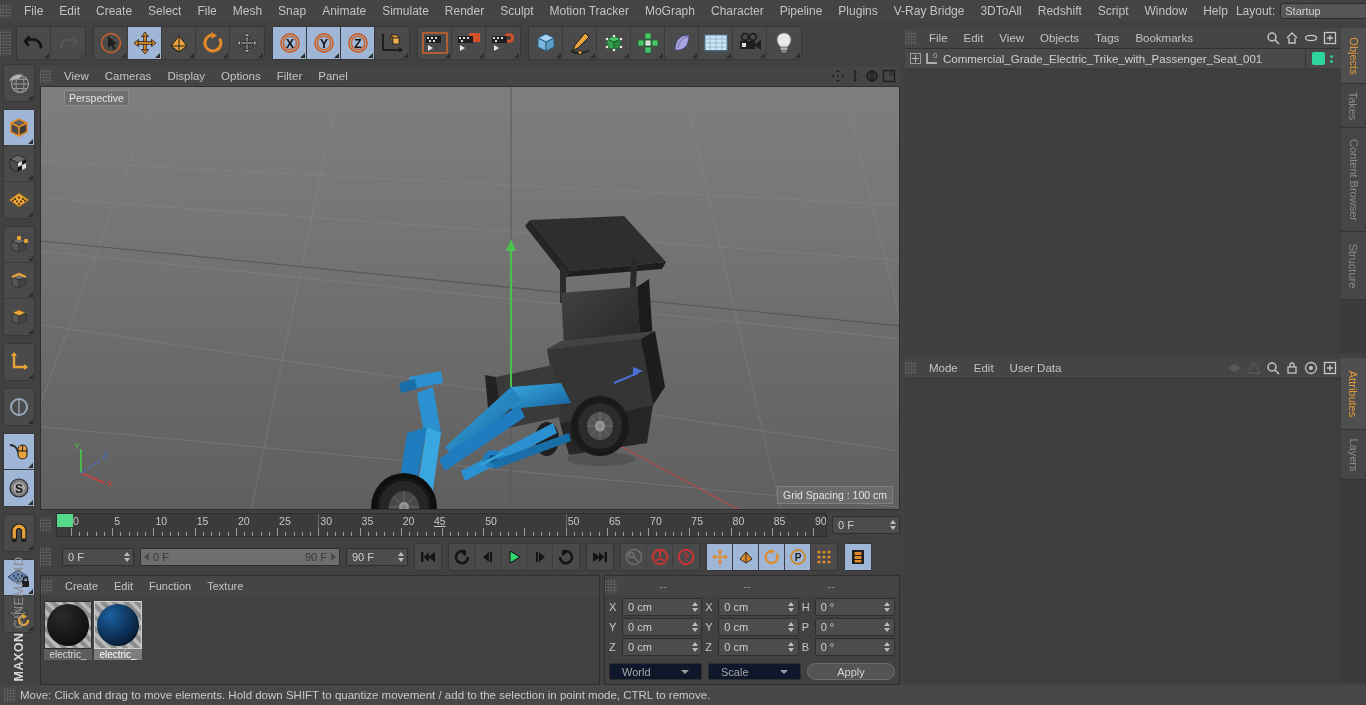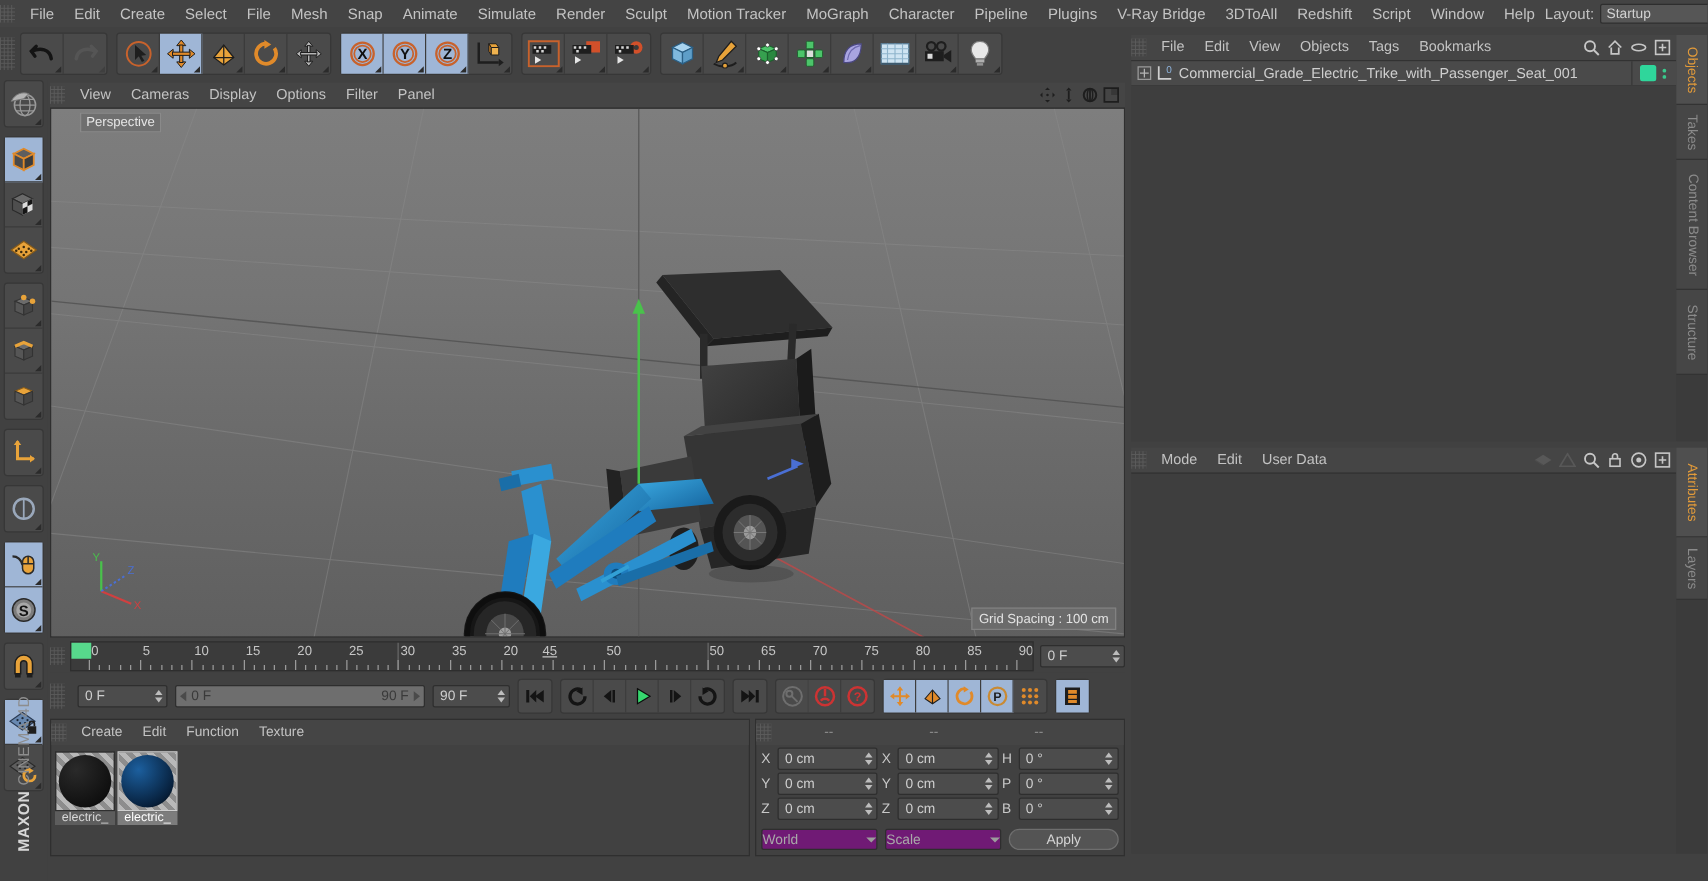--- a/index.html
+++ b/index.html
@@ -126,22 +126,22 @@
   .coord { position:absolute; left:604px; top:575px; width:296px; height:110px;
      background:#414141; border:1px solid #2f2f2f; }
   .coord-menu { height:20px; background:#454545; display:flex; align-items:center;
      font-size:11px; color:#8f8f8f; }
   .coord-menu .dash { width:84px; text-align:center; }
   .coord-rows { padding:2px 4px; }
   .crow { display:flex; align-items:center; gap:3px; margin-bottom:2px; }
   .clab { width:10px; font-size:11px; color:#c8c8c8; }
   .cfield { flex:1;text-align:center; }
   .coord-bottom { display:flex; align-items:center; gap:6px; padding:3px 4px 0 4px; }
-  .ddown { flex:1; height:17px; background:#701a75; border:1px solid #2e2e2e; border-radius:2px;
-     display:flex; align-items:center; padding:0 0; font-size:11px; color:#a9a9a9; }
+  .ddown { flex:1; height:17px; background:#0f172a; border:1px solid #2e2e2e; border-radius:2px;
+     display:flex; align-items:center; padding:0 12px; font-size:11px; color:#a9a9a9; }
   .ddown .caret { margin-left:auto; width:0;height:0;border-left:4px solid transparent;
      border-right:4px solid transparent;border-top:4px solid #9c9c9c; }
   .applybtn { width:88px; height:17px; background:#545454; border:1px solid #6e6e6e;
      border-radius:9px; display:flex; align-items:center; justify-content:center;
      font-size:11px; color:#d4d4d4; }
 
   
   .rp { position:absolute; left:905px; width:436px; background:#414141; }
   .rp-obj { top:28px; height:325px; }
   .rp-attr { top:358px; height:325px; }
@@ -1329,14 +1329,18 @@
     </div>
   <div class="vtabs t2" id="vtabs-bottom">
       <div class="vtab on" style="height: 72px;">
         <span>Attributes</span>
       </div>
       <div class="vtab" style="height: 50px;">
         <span>Layers</span>
       </div>
     </div>
 
+  <div class="status">
+    <div class="grip" style="margin-left:4px;"></div>
+    <span class="status-txt">Move: Click and drag to move elements. Hold down SHIFT to quantize movement / add to the selection in point mode, CTRL to remove.</span>
+  </div>
 
 </div>
 
 </body></html>

